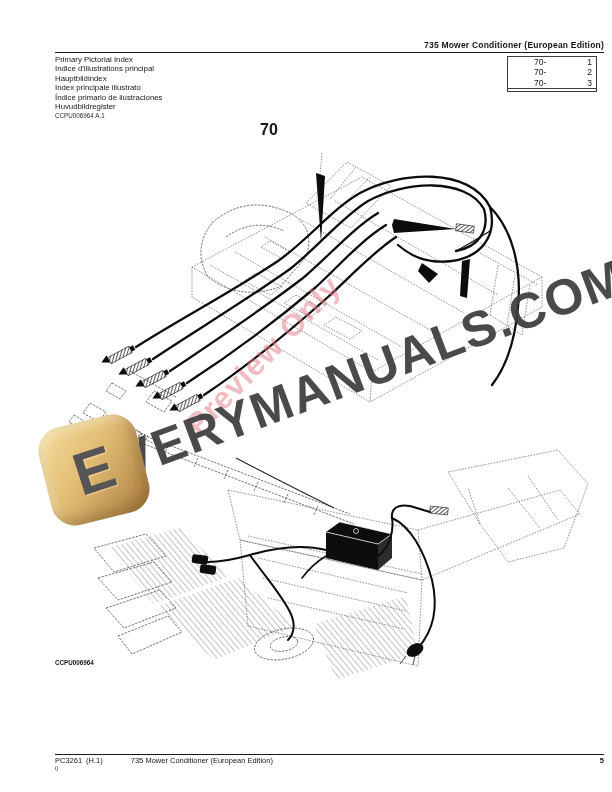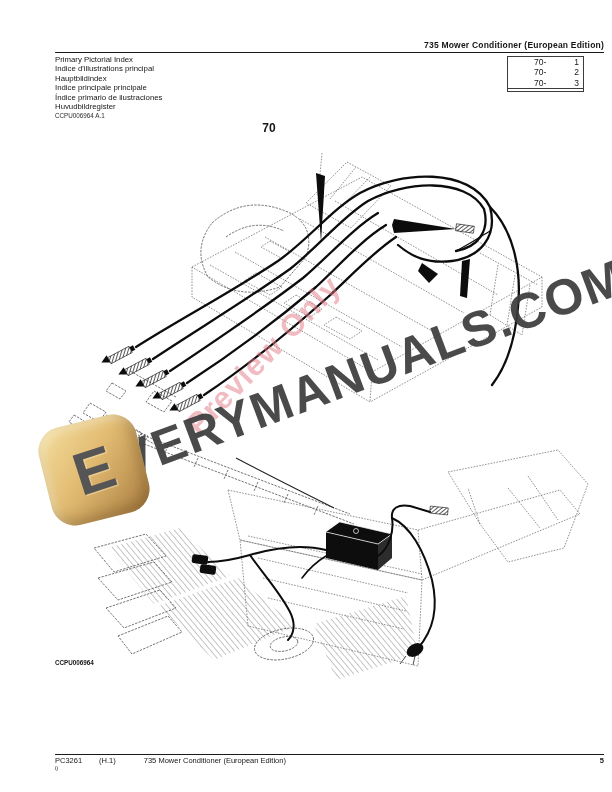--- a/index.html
+++ b/index.html
@@ -7,27 +7,27 @@
     position:relative;width:612px;height:792px;margin:0 auto;background:#ffffff;
     font-family:"Liberation Sans",sans-serif;color:#161616;overflow:hidden;padding-left:20px;
   }
   
   .hdr-title{position:absolute;top:40px;left:55px;right:28px;text-align:right;
     font-size:8.5px;font-weight:bold;letter-spacing:.2px;}
   .hdr-rule{position:absolute;top:52px;left:55px;right:28px;border-top:1.3px solid #1a1a1a;}
   
   .idx{position:absolute;top:55px;left:55px;font-size:7.8px;font-weight:normal;line-height:9.4px;}
   
-  .ref{position:absolute;top:56px;left:507px;width:77px;border:1px solid #3c3c3c;
+  .ref{position:absolute;top:56px;left:507px;width:90px;border:1px solid #3c3c3c;
     font-size:8.5px;padding-bottom:2px;box-sizing:border-box;background:#fff;}
   .ref-row{display:flex;justify-content:space-between;line-height:10.3px;padding:0 4px 0 26px;}
   .ref-row:last-child{border-bottom:1px solid #3c3c3c;}
   .fig-code{position:absolute;top:112px;left:55px;font-size:6.3px;color:#2a2a2a;}
   .fig-num{position:absolute;top:121px;left:0;width:538px;text-align:center;
-    font-size:12px;font-weight:bold;}
+    font-size:16px;font-weight:bold;}
   .fig-code-btm{position:absolute;top:659px;left:55px;font-size:6.3px;font-weight:bold;}
   
   .diag-top{position:absolute;top:145px;left:60px;z-index:1;}
   .diag-btm{position:absolute;top:428px;left:88px;z-index:1;}
   .d-fr{fill:none;stroke:#4a4a4a;stroke-width:.6;stroke-dasharray:1.6 1.3;}
   .d-fr2{fill:none;stroke:#3a3a3a;stroke-width:.7;stroke-dasharray:2.4 1.2;}
   .d-sol{fill:none;stroke:#222;stroke-width:.8;}
   .d-hose{fill:none;stroke:#0c0c0c;stroke-width:2.3;stroke-linecap:round;stroke-linejoin:round;}
   .d-hose-t{fill:none;stroke:#0c0c0c;stroke-width:1.2;stroke-linecap:round;}
   .d-blk{fill:#0c0c0c;stroke:none;}
@@ -42,37 +42,37 @@
     border-radius:24px;transform:rotate(-14deg);
     background:linear-gradient(135deg,#f4dfa0 0%,#e2bb72 45%,#aa7d41 100%);
     display:flex;align-items:center;justify-content:center;
     box-shadow:inset -4px -6px 14px rgba(90,60,20,.35), inset 4px 5px 10px rgba(255,245,215,.55);}
   .wm-logo-letter{font-size:60px;font-weight:800;color:#555555;
     text-shadow:1.5px 1.5px 0 rgba(255,240,200,.4);transform:rotate(-4deg);}
   
   .ftr-rule{position:absolute;top:754px;left:55px;right:28px;border-top:1.2px solid #1a1a1a;}
   .ftr{position:absolute;top:756px;left:55px;right:28px;display:flex;align-items:baseline;
     font-size:7.5px;line-height:9px;}
-  .ftr .cat{margin-right:17px;} .ftr .rev{margin-right:28px;}
+  .ftr .cat{margin-right:4px;} .ftr .rev{margin-right:28px;}
   .ftr .pg{margin-left:auto;font-weight:bold;}
   .ftr-note{position:absolute;top:765px;left:55px;font-size:5.5px;}
 </style>
 </head>
 <body>
 
 <div class="page">
 
   <div class="hdr-title">735 Mower Conditioner (European Edition)</div>
   <div class="hdr-rule"></div>
 
   <div class="idx">
     <div>Primary Pictorial Index</div>
     <div>Indice d'illustrations principal</div>
     <div>Hauptbildindex</div>
-    <div>Indice principale principale</div>
+    <div>Index principale illustrato</div>
     <div>Índice primario de ilustraciones</div>
     <div>Huvudbildregister</div>
   </div>
 
   <div class="ref">
     <div class="ref-row">
       <span>70-</span>
       <span>1</span>
     </div>
     <div class="ref-row">

